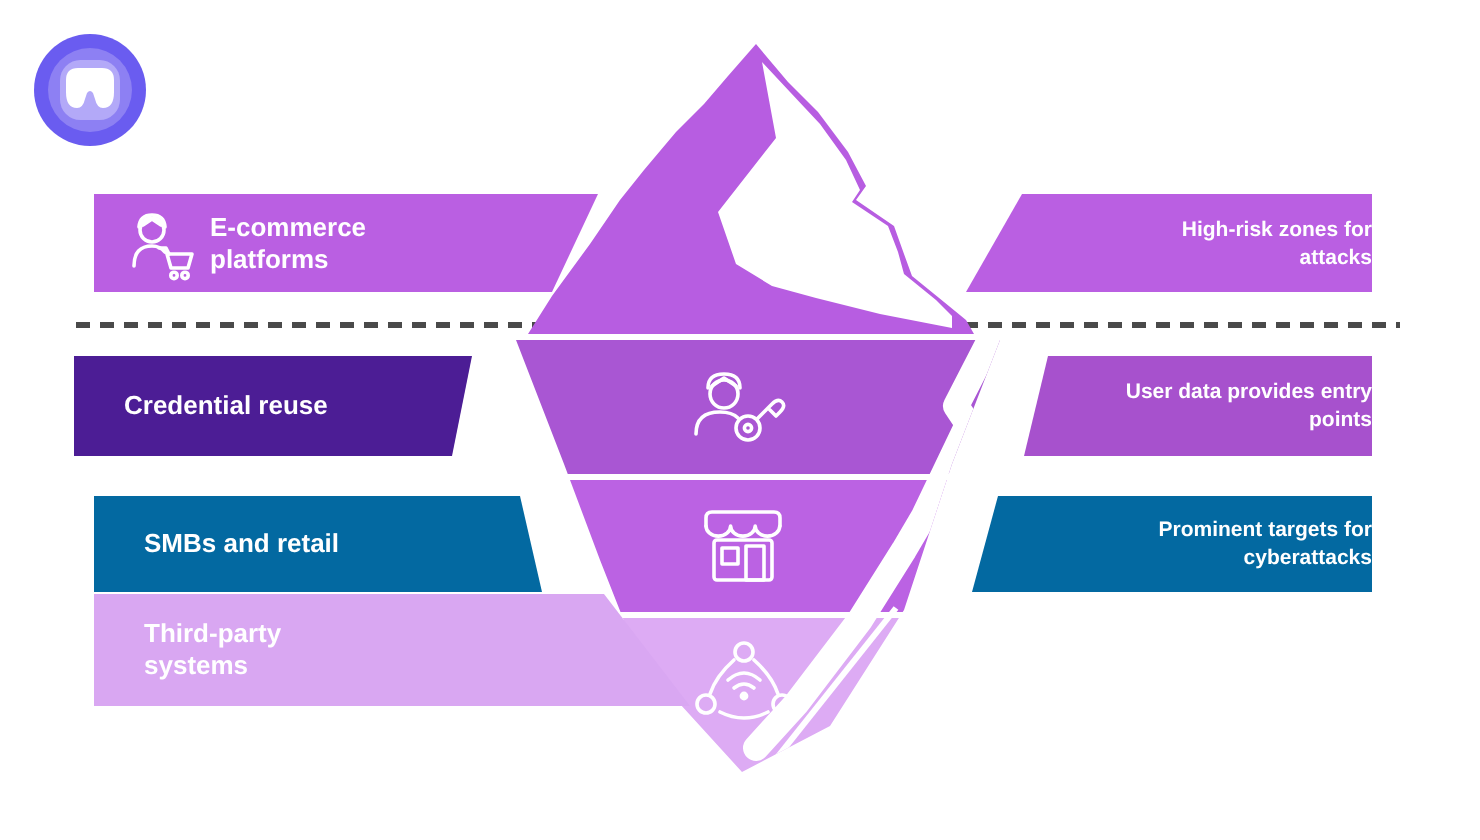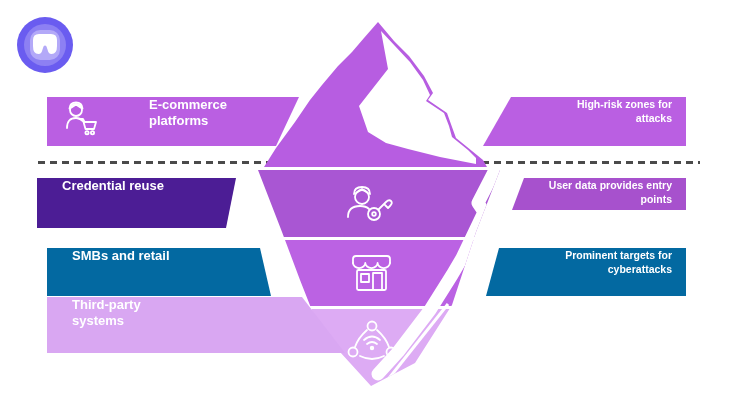--- a/index.html
+++ b/index.html
@@ -19,37 +19,37 @@
   
   .waterline {
     position:absolute; left:38px; top:161px; width:662px; height:3px; z-index:1;
     background:repeating-linear-gradient(90deg,#4a4a4a 0 7px,transparent 7px 12px);
   }
 
   
   .iceberg { position:absolute; left:0; top:0; z-index:2; }
 
   
-  .band { position:absolute; z-index:3; display:flex; color:#fff;gap:44px; }
+  .band { position:absolute; z-index:3; display:flex; align-items:center; color:#fff; }
   .band .title { font-weight:bold; font-size:13px; line-height:16px; white-space:pre-line; }
   .band .note  { font-weight:bold; font-size:10.5px; line-height:14px; white-space:pre-line;
-                 text-align:right; width:100%; padding-right:14px; }
+                 text-align:right; width:100%; }
 
   .l1 { left:47px; top:97px;  width:253px; height:49px; background:#ba5fe2;
         clip-path:polygon(0 0,252px 0,229px 100%,0 100%); }
   .l2 { left:37px; top:178px; width:200px; height:50px; background:#4c1d95;
         clip-path:polygon(0 0,199px 0,189px 100%,0 100%); padding-left:25px; }
   .l3 { left:47px; top:248px; width:225px; height:48px; background:#0369a1;
         clip-path:polygon(0 0,213px 0,224px 100%,0 100%); padding-left:25px; }
   .l4 { left:47px; top:297px; width:299px; height:56px; background:#d9a7f2;
         clip-path:polygon(0 0,255px 0,298px 100%,0 100%); padding-left:25px; }
 
   .r1 { left:480px; top:97px;  width:206px; height:49px; background:#ba5fe2;
         clip-path:polygon(31px 0,100% 0,100% 100%,3px 100%); }
-  .r2 { left:505px; top:178px; width:181px; height:32px; background:#a751cd;
+  .r2 { left:505px; top:178px; width:181px; height:50px; background:#a751cd;
         clip-path:polygon(19px 0,100% 0,100% 100%,7px 100%); }
   .r3 { left:480px; top:248px; width:206px; height:48px; background:#0369a1;
         clip-path:polygon(19px 0,100% 0,100% 100%,6px 100%); }
   .r4 { left:420px; top:314px; width:266px; height:56px; background:#d9a7f2;
         clip-path:polygon(38px 0,100% 0,100% 100%,0 100%); }
 
   .l1 .icon-wrap { width:52px; display:flex; justify-content:center; margin-left:6px; }
 </style>
 </head>
 <body>

